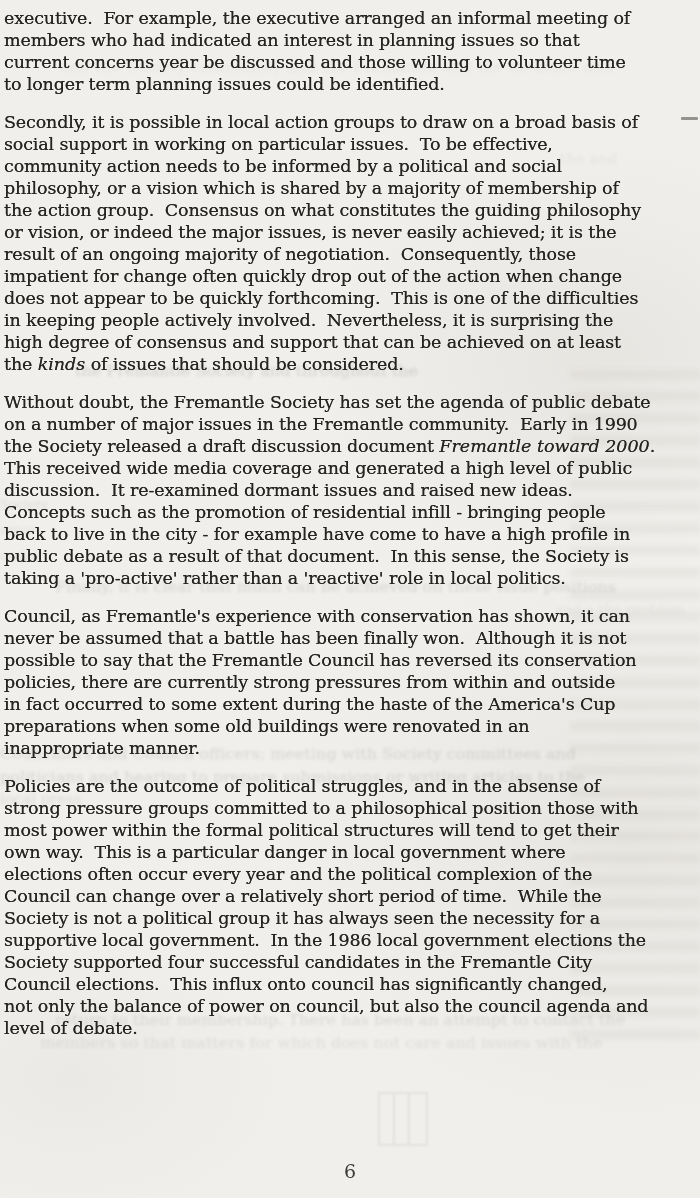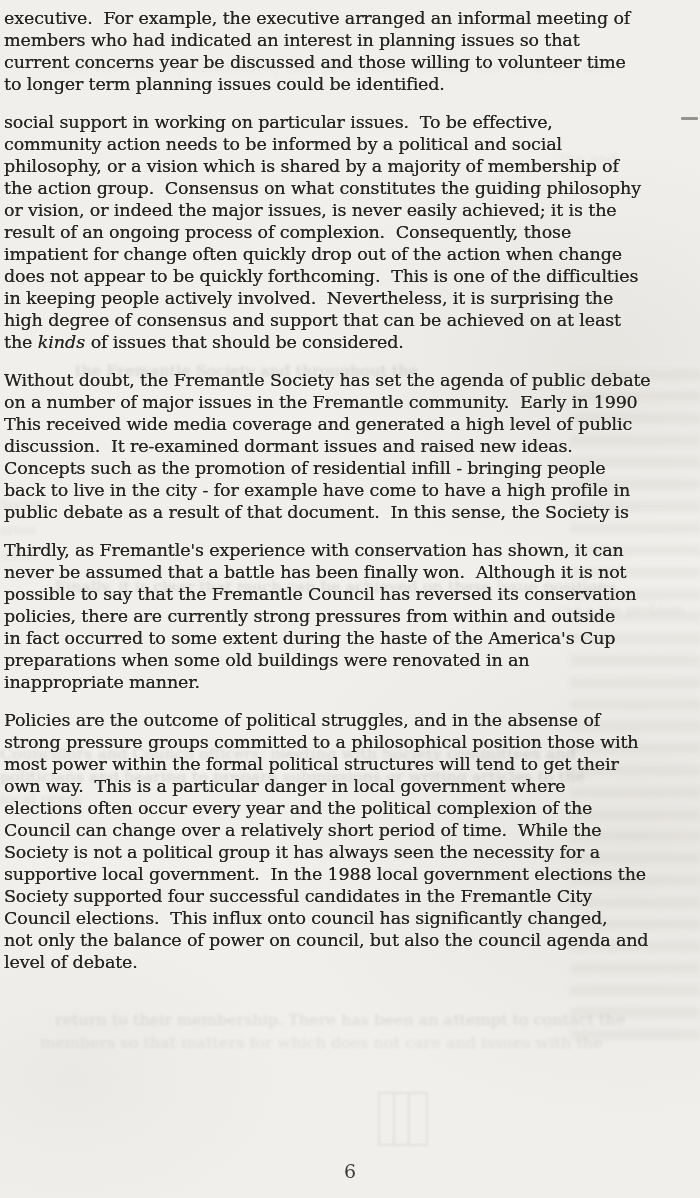--- a/index.html
+++ b/index.html
@@ -90,59 +90,62 @@
       <div class="ghost" style="top: 1033px; left: 40px; width: 640px; opacity: 0.12; font-size: 16px;">members so that matters for which does not care and issues with the</div>
     </div>
   <div class="doc" id="doc">
       <div class="para">
         <div class="line">executive.  For example, the executive arranged an informal meeting of</div>
         <div class="line">members who had indicated an interest in planning issues so that</div>
         <div class="line">current concerns year be discussed and those willing to volunteer time</div>
         <div class="line">to longer term planning issues could be identified.</div>
       </div>
       <div class="para">
+        <div class="line">Secondly, it is possible in local action groups to draw on a broad basis of</div>
         <div class="line">social support in working on particular issues.  To be effective,</div>
         <div class="line">community action needs to be informed by a political and social</div>
         <div class="line">philosophy, or a vision which is shared by a majority of membership of</div>
         <div class="line">the action group.  Consensus on what constitutes the guiding philosophy</div>
         <div class="line">or vision, or indeed the major issues, is never easily achieved; it is the</div>
-        <div class="line">result of an ongoing process of complexion.  Consequently, those</div>
+        <div class="line">result of an ongoing majority of negotiation.  Consequently, those</div>
         <div class="line">impatient for change often quickly drop out of the action when change</div>
         <div class="line">does not appear to be quickly forthcoming.  This is one of the difficulties</div>
         <div class="line">in keeping people actively involved.  Nevertheless, it is surprising the</div>
         <div class="line">high degree of consensus and support that can be achieved on at least</div>
         <div class="line">the <i>kinds</i> of issues that should be considered.</div>
       </div>
       <div class="para">
         <div class="line">Without doubt, the Fremantle Society has set the agenda of public debate</div>
         <div class="line">on a number of major issues in the Fremantle community.  Early in 1990</div>
+        <div class="line">the Society released a draft discussion document <i>Fremantle toward 2000</i>.</div>
         <div class="line">This received wide media coverage and generated a high level of public</div>
         <div class="line">discussion.  It re-examined dormant issues and raised new ideas.</div>
         <div class="line">Concepts such as the promotion of residential infill - bringing people</div>
         <div class="line">back to live in the city - for example have come to have a high profile in</div>
         <div class="line">public debate as a result of that document.  In this sense, the Society is</div>
+        <div class="line">taking a 'pro-active' rather than a 'reactive' role in local politics.</div>
       </div>
       <div class="para">
-        <div class="line">Thirdly, as Fremantle's experience with conservation has shown, it can</div>
+        <div class="line">Council, as Fremantle's experience with conservation has shown, it can</div>
         <div class="line">never be assumed that a battle has been finally won.  Although it is not</div>
         <div class="line">possible to say that the Fremantle Council has reversed its conservation</div>
         <div class="line">policies, there are currently strong pressures from within and outside</div>
         <div class="line">in fact occurred to some extent during the haste of the America's Cup</div>
         <div class="line">preparations when some old buildings were renovated in an</div>
         <div class="line">inappropriate manner.</div>
       </div>
       <div class="para">
         <div class="line">Policies are the outcome of political struggles, and in the absense of</div>
         <div class="line">strong pressure groups committed to a philosophical position those with</div>
         <div class="line">most power within the formal political structures will tend to get their</div>
         <div class="line">own way.  This is a particular danger in local government where</div>
         <div class="line">elections often occur every year and the political complexion of the</div>
         <div class="line">Council can change over a relatively short period of time.  While the</div>
         <div class="line">Society is not a political group it has always seen the necessity for a</div>
-        <div class="line">supportive local government.  In the 1988 local government elections the</div>
+        <div class="line">supportive local government.  In the 1986 local government elections the</div>
         <div class="line">Society supported four successful candidates in the Fremantle City</div>
         <div class="line">Council elections.  This influx onto council has significantly changed,</div>
         <div class="line">not only the balance of power on council, but also the council agenda and</div>
         <div class="line">level of debate.</div>
       </div>
     </div>
   <div class="page-number">6</div>
 </div>
 
 </body></html>

